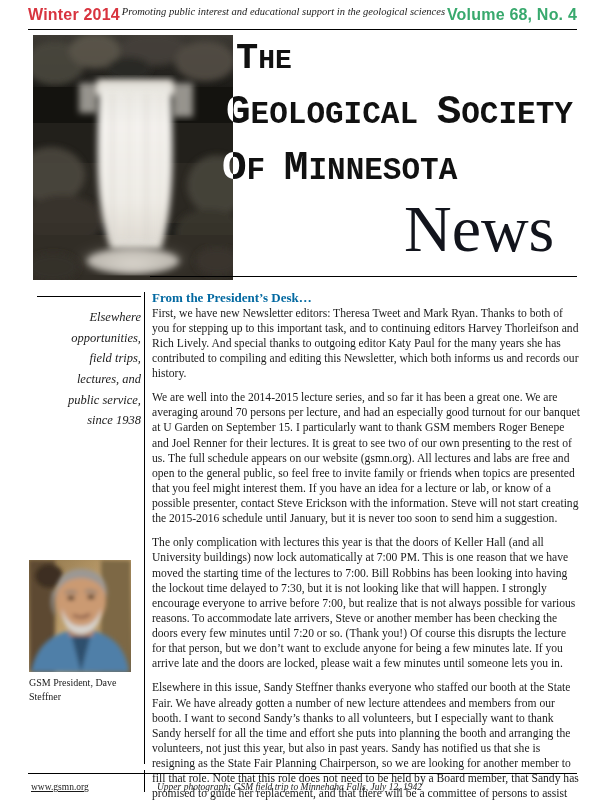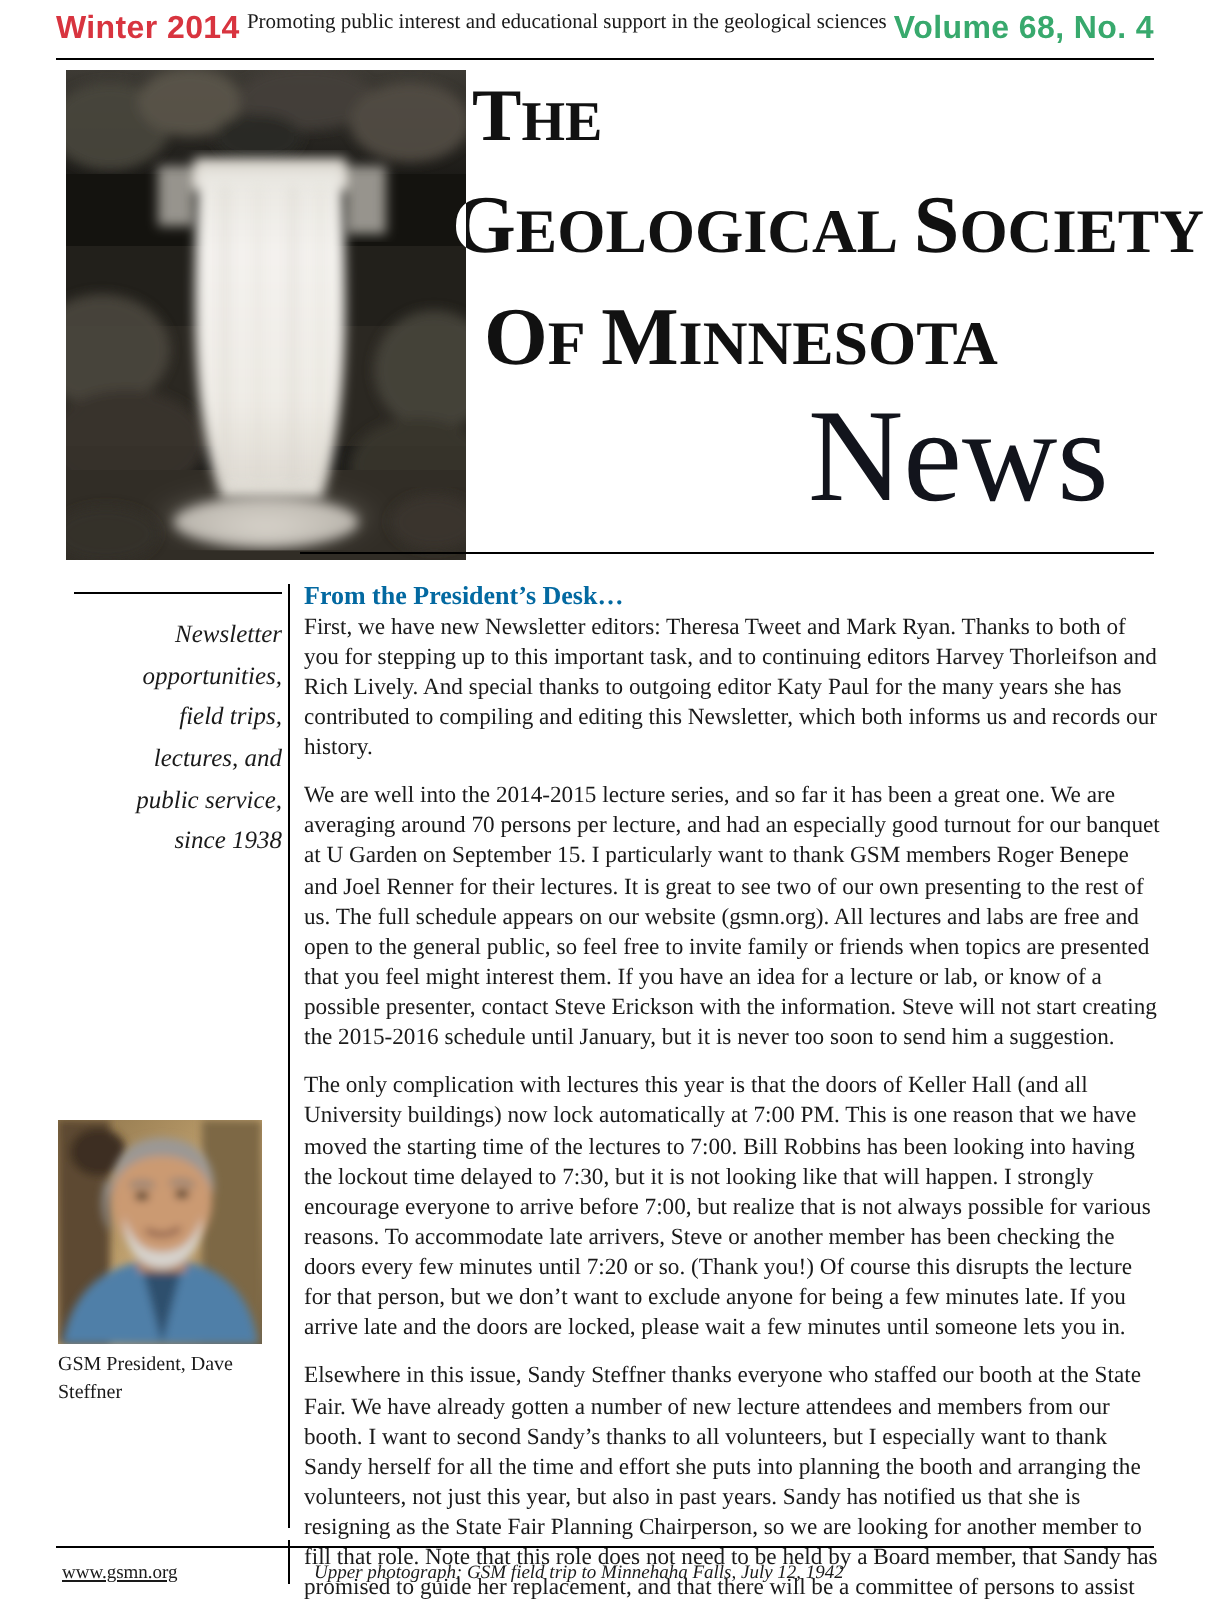--- a/index.html
+++ b/index.html
@@ -29,20 +29,21 @@
   }
   .season {
     font-family: "Liberation Sans", sans-serif;
     font-weight: bold;
     font-size: 16px;
     color: #d8343f;
     letter-spacing: 0.2px;
   }
   .tagline {
     font-family: "Liberation Serif", serif;
+    font-style: italic;
     font-size: 10.5px;
     color: #1a1a1a;
     white-space: nowrap;
   }
   .volume {
     font-family: "Liberation Sans", sans-serif;
     font-weight: bold;
     font-size: 16px;
     color: #38a96d;
     letter-spacing: 0.2px;
@@ -71,33 +72,33 @@
   
   .masthead {
     position: absolute;
     left: 150px;
     top: 36px;
     width: 440px;
     height: 150px;
     pointer-events: none;
   }
   .mast-line {
-    font-family: Liberation Serif, serif;
+    font-family: Liberation Mono, monospace;
     font-weight: bold;
     color: #111111;
     line-height: 1;
     white-space: nowrap;
   }
   .mast-line .cap { font-size: 41px; }
   .mast-line .sc  { font-size: 31px; }
   .mast-l1 { position: absolute; left: 86px;  top: 4px;  }
   .mast-l1 .cap { font-size: 37px; }
   .mast-l1 .sc  { font-size: 28px; }
   .mast-l2 { position: absolute; left: 76px;  top: 56px; }
-  .mast-l3 { position: absolute; left: 92px;  top: 112px; }
+  .mast-l3 { position: absolute; left: 72px;  top: 112px; }
   
   .mast-clip {
     position: absolute;
     left: 0; top: 0;
     width: 83px;   
     height: 150px;
     overflow: hidden;
   }
 
   
@@ -319,21 +320,21 @@
     <div class="mast-line mast-l3 white" style="color:#ffffff"><span class="cap">O</span></div>
   </div>
 </div>
 
 <div class="news-word">News</div>
 <div class="rule-news"></div>
 
 <div class="sidebar">
   <div class="sidebar-rule"></div>
   <div class="sidebar-motto">
-    <div>Newsletter</div>
+    <div>Elsewhere</div>
     <div>opportunities,</div>
     <div>field trips,</div>
     <div>lectures,  and</div>
     <div>public service,</div>
     <div>since 1938</div>
   </div>
 </div>
 <div class="vline"></div>
 
 <div class="pres-photo">

